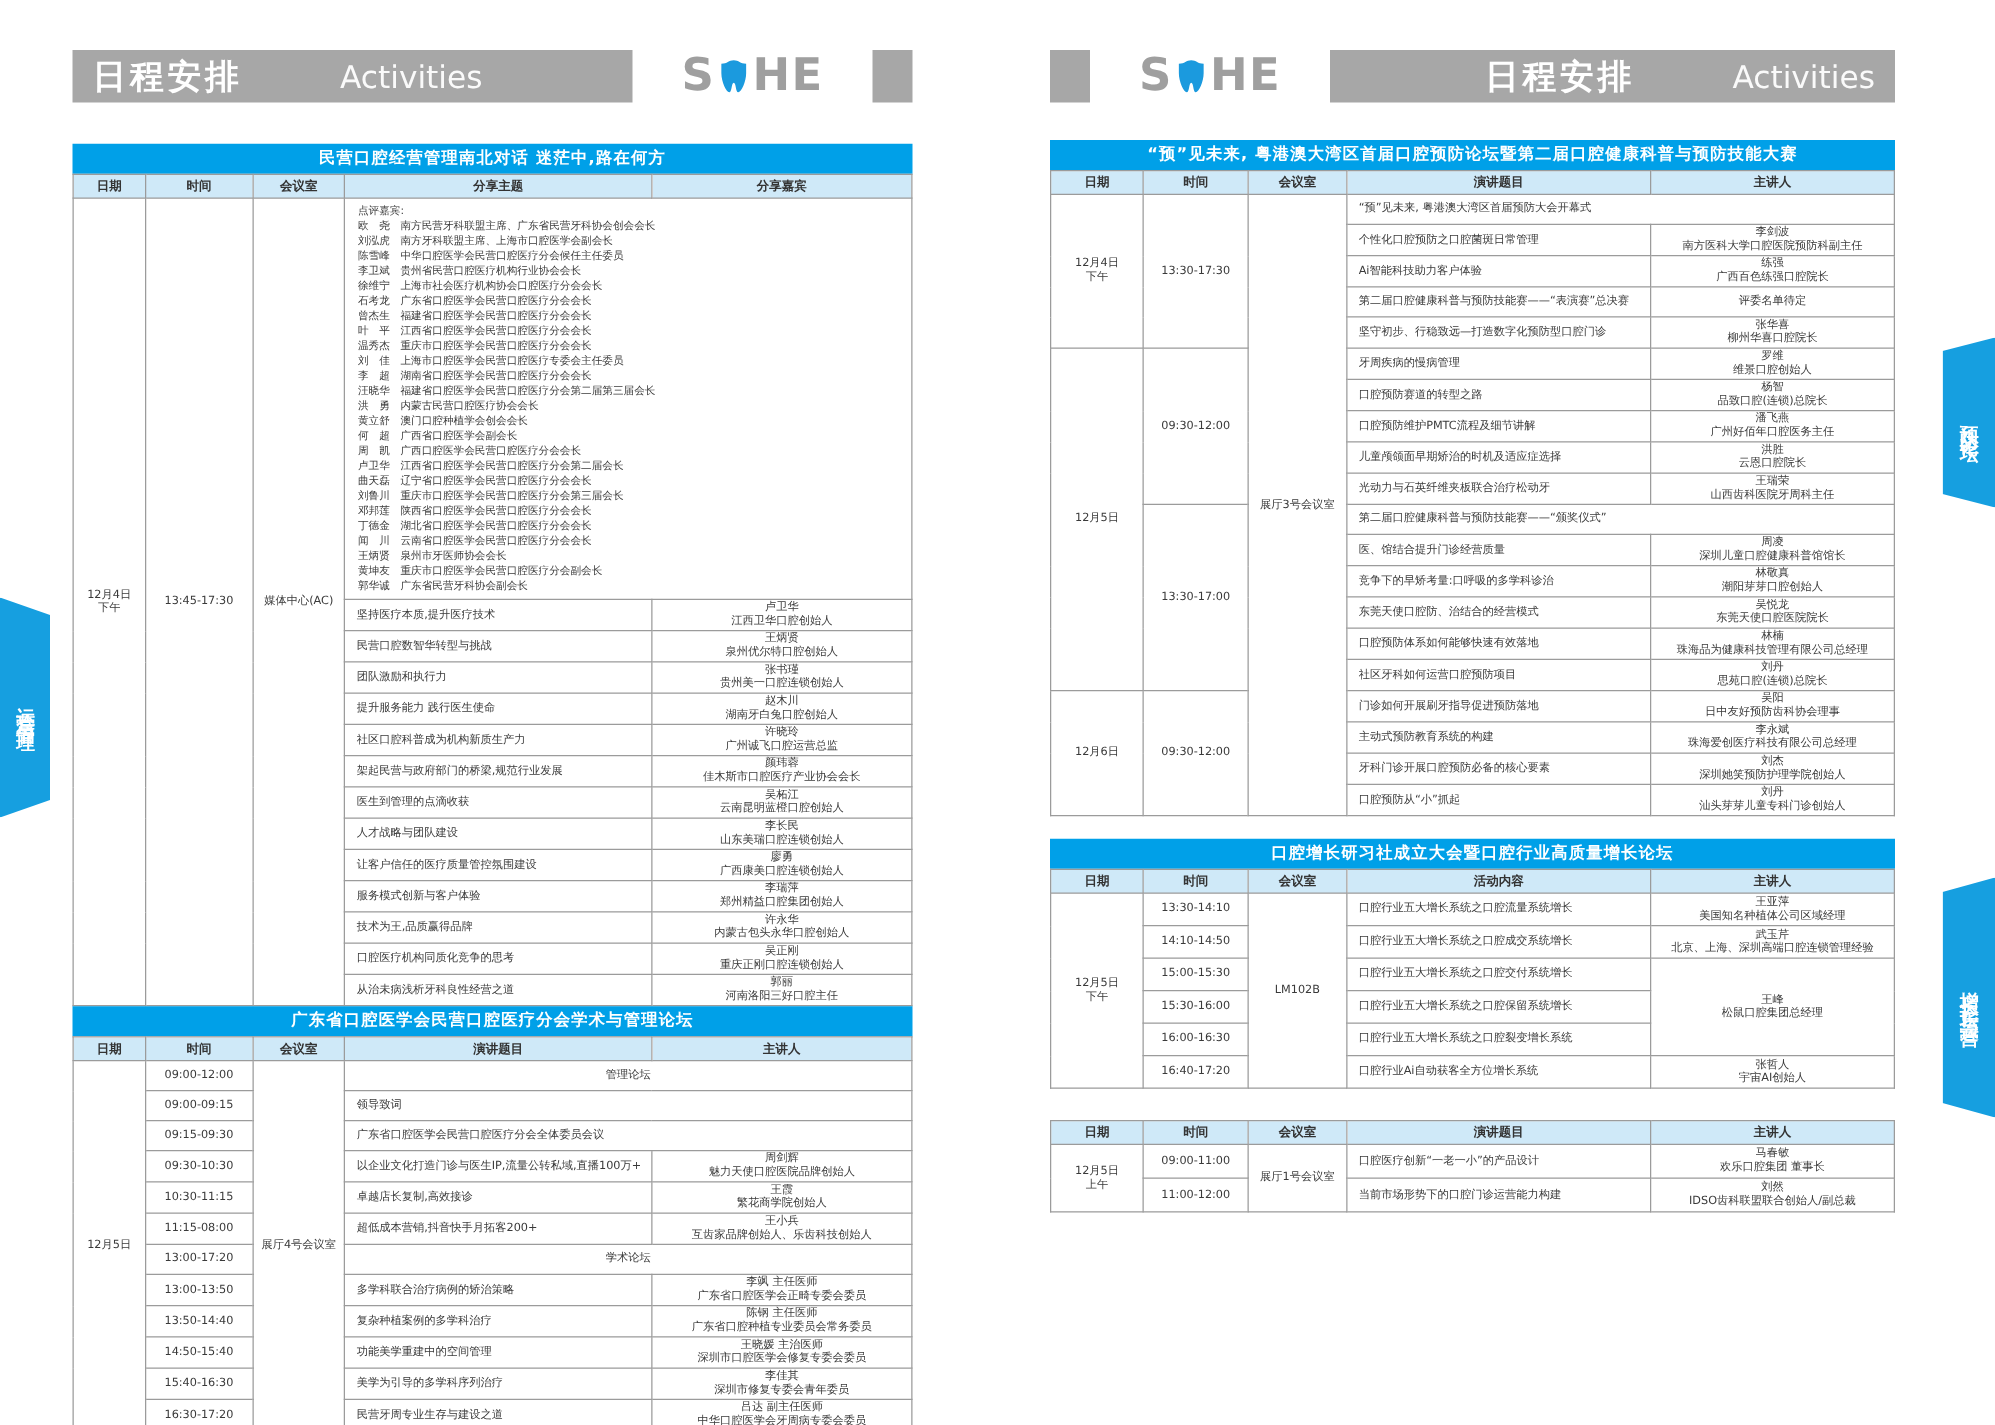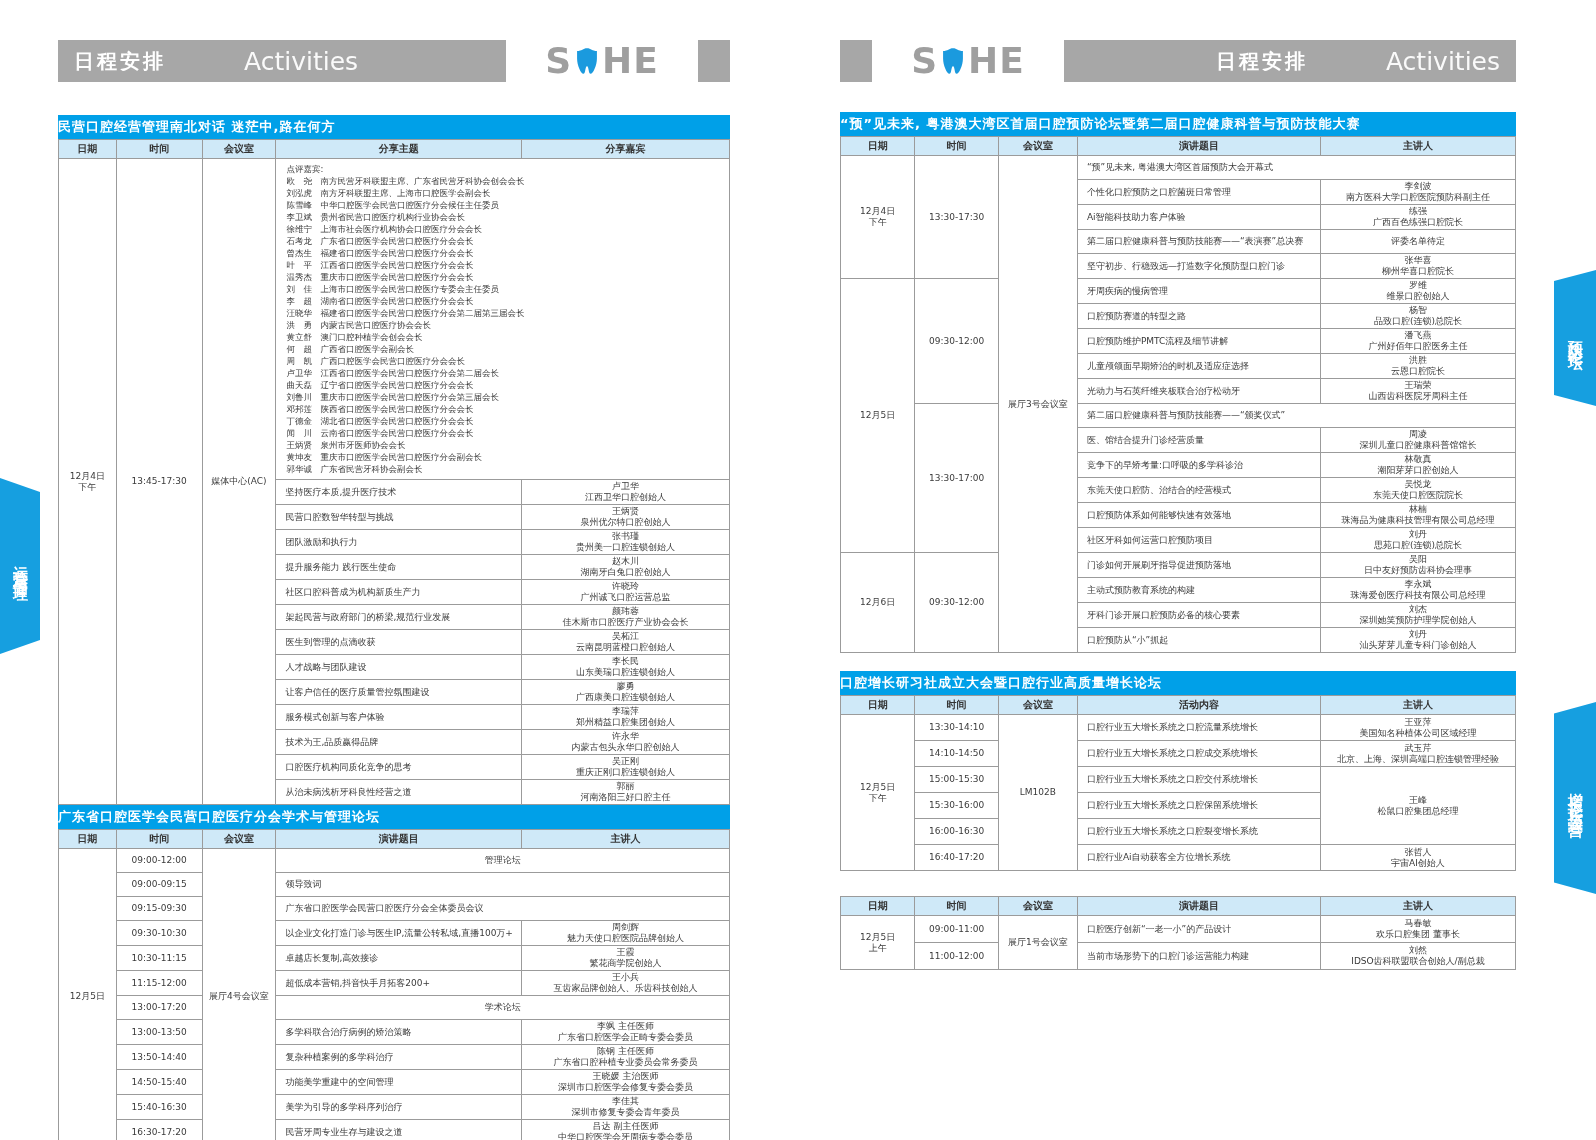--- a/index.html
+++ b/index.html
@@ -9,36 +9,36 @@
   }
   .page{position:absolute;top:40px;}
   #page-left{left:58px;width:672px;}
   #page-right{left:840px;width:676px;}
 
   
   .hdr{display:flex;height:42px;align-items:stretch;gap:12px;}
   .hdr .bar{background:#a7a7a7;color:#fff;display:flex;align-items:center;}
   .bar-left{flex:1;padding-left:16px;gap:78px;}
   .bar-right{flex:1;justify-content:flex-end;padding-right:16px;gap:78px;}
-  .cn-title{font-size:20px;font-weight:bold;letter-spacing:3px;}
+  .cn-title{font-size:27px;font-weight:bold;letter-spacing:3px;}
   .en-title{font-size:25px;font-weight:400;opacity:.95;}
   .logo{display:flex;align-items:center;justify-content:center;width:168px;
         font-weight:bold;font-size:36px;color:#9f9f9f;letter-spacing:1px;line-height:1;}
   .logo svg{width:28px;height:34px;margin:0 1px;display:block;}
   .sq{width:32px;background:#a7a7a7;}
 
   
   .tablewrap{width:100%;}
   #t-l1{margin-top:33px;}
   #t-l2{margin-top:0;}
   #t-r1{margin-top:30px;}
   #t-r2{margin-top:18px;}
   #t-r3{margin-top:25px;}
   .titlebar{background:#00a0e8;color:#fff;font-weight:bold;font-size:13px;
-    text-align:left;height:24px;line-height:24px;letter-spacing:1px;}
+    text-align:center;height:24px;line-height:24px;letter-spacing:1px;}
   table.sched{border-collapse:collapse;width:100%;table-layout:fixed;}
   .sched th,.sched td{border:1px solid #9b9b9b;vertical-align:middle;overflow:hidden;}
   .sched th{background:#cfe9f8;color:#333;font-weight:bold;font-size:10px;height:16px;padding:1px 2px;}
   .sched td{font-size:9px;line-height:11px;color:#3a3a3a;text-align:center;padding:1px 3px;white-space:pre-line;}
   .sched td.al{text-align:left;padding-left:9px;}
   .sched td.guest{text-align:left;vertical-align:top;font-size:8.5px;line-height:12px;padding:4px 10px;}
 
   
   .tab{position:absolute;background:#169fe0;color:#fff;
        writing-mode:vertical-rl;text-orientation:upright;
@@ -229,21 +229,21 @@
             <td>周剑辉
 魅力天使口腔医院品牌创始人</td>
           </tr>
           <tr style="height: 24px;">
             <td>10:30-11:15</td>
             <td class="al">卓越店长复制,高效接诊</td>
             <td>王霞
 繁花商学院创始人</td>
           </tr>
           <tr style="height: 24px;">
-            <td>11:15-12:00</td>
+            <td>11:15-08:00</td>
             <td class="al">超低成本营销,抖音快手月拓客200+</td>
             <td>王小兵
 互齿家品牌创始人、乐齿科技创始人</td>
           </tr>
           <tr style="height: 24px;">
             <td>13:00-17:20</td>
             <td colspan="2">学术论坛</td>
           </tr>
           <tr style="height: 24px;">
             <td>13:00-13:50</td>

